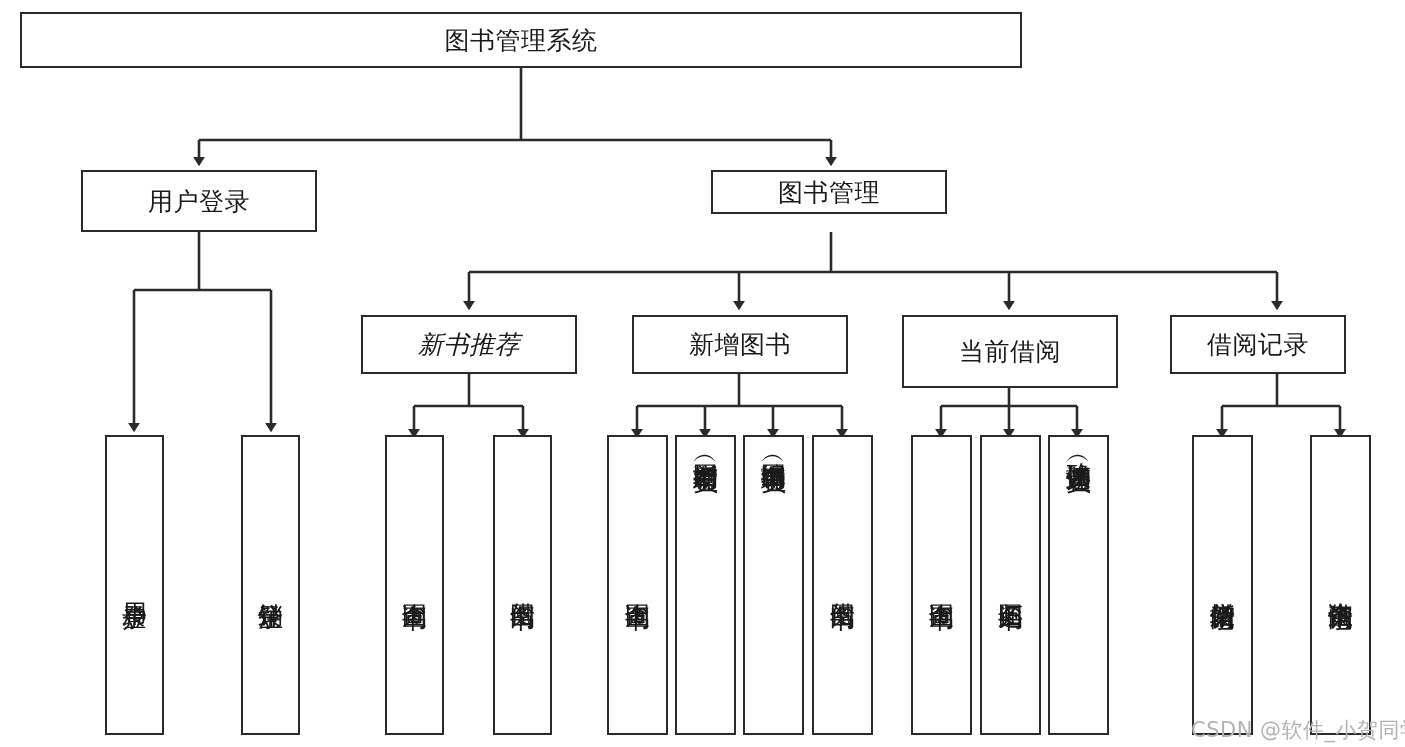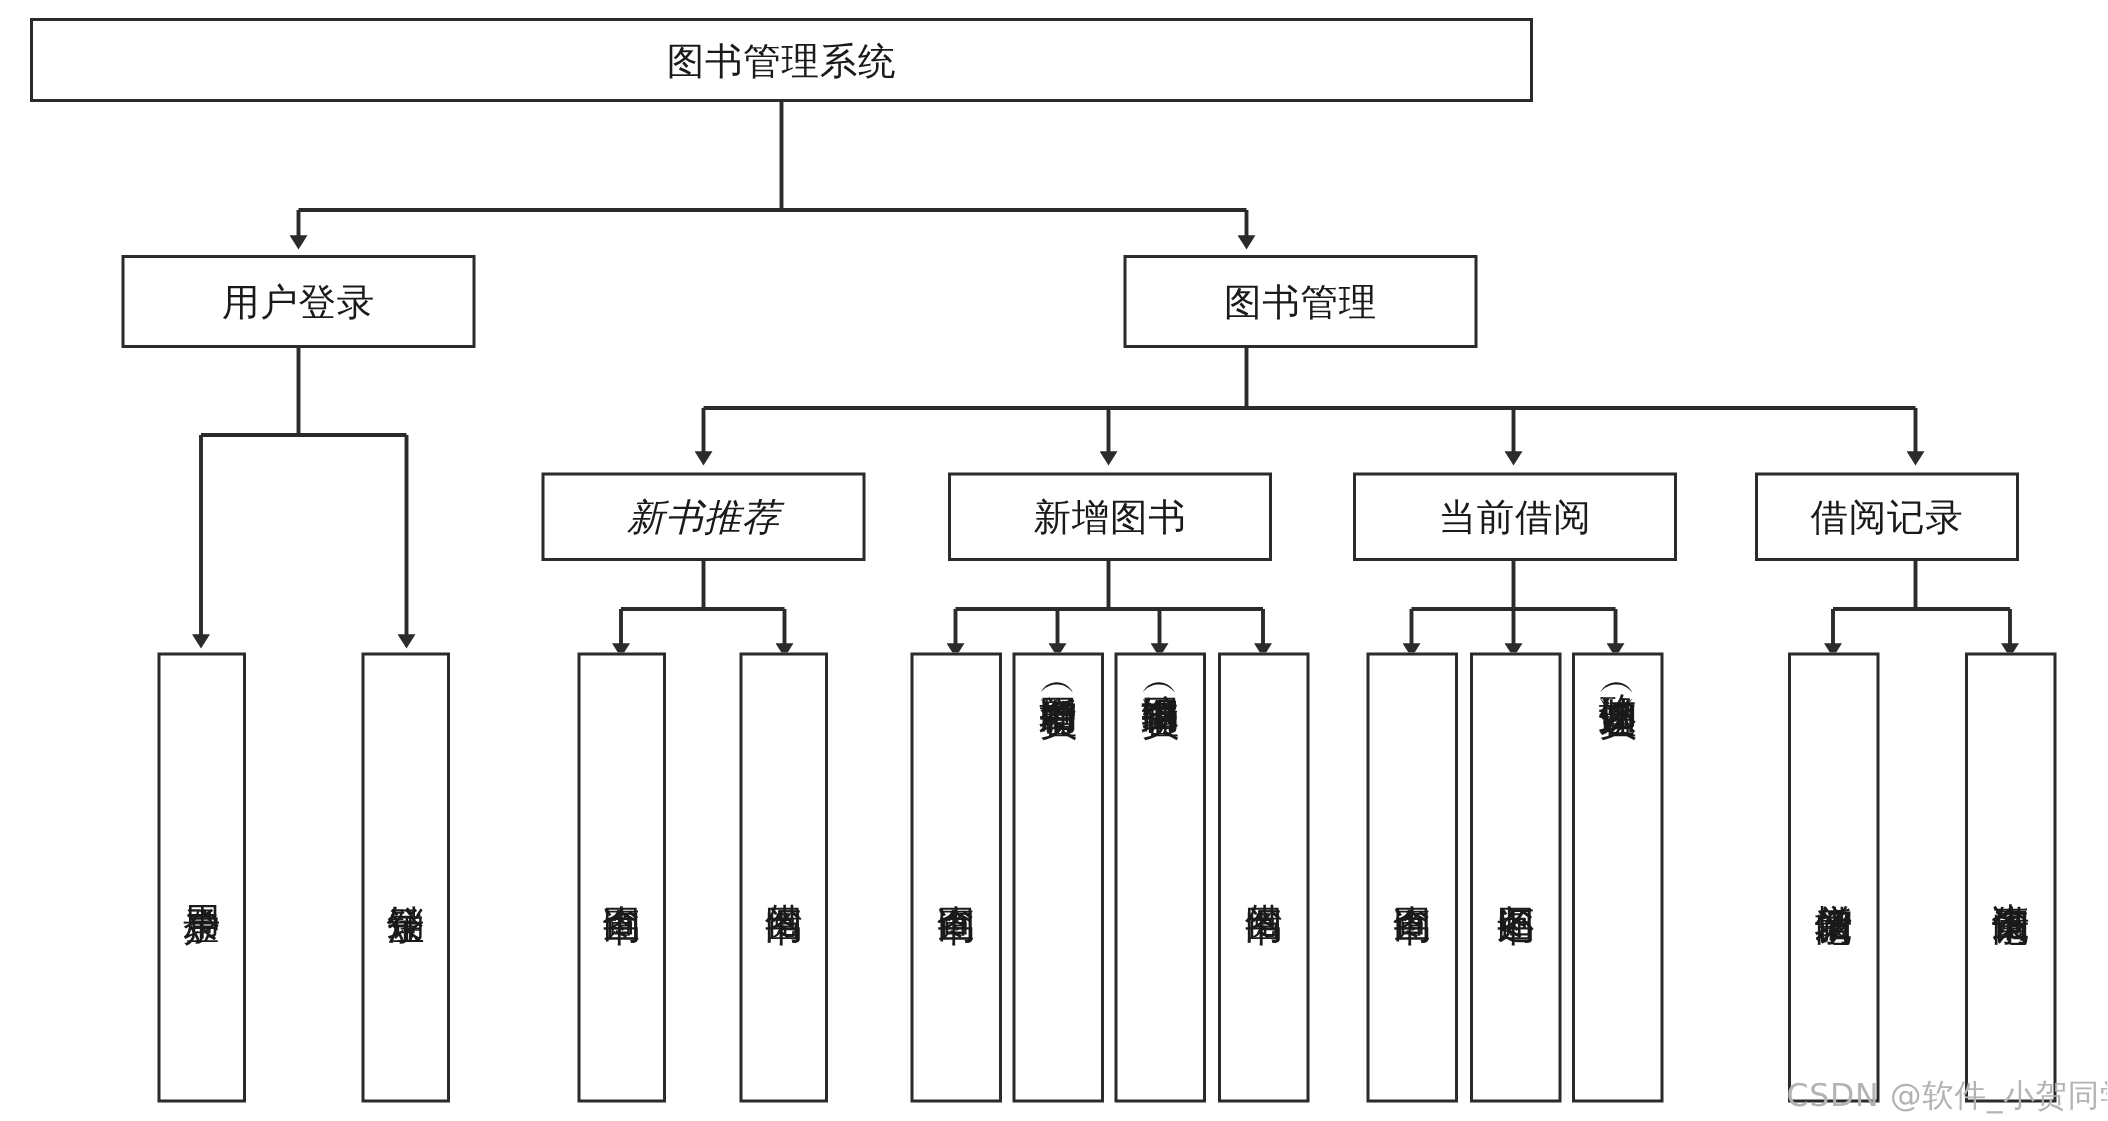--- a/index.html
+++ b/index.html
@@ -130,33 +130,33 @@
   </svg>
 
   <div class="node h" style="left:20px; top:12px; width:1002px; height:56px;">
     <span class="lbl">图书管理系统</span>
   </div>
 
   <div class="node h" style="left:81px; top:170px; width:236px; height:62px;">
     <span class="lbl">用户登录</span>
   </div>
 
-  <div class="node h" style="left:749px; top:170px; width:236px; height:62px;">
+  <div class="node h" style="left:711px; top:170px; width:236px; height:44px;">
     <span class="lbl">图书管理</span>
   </div>
 
   <div class="node h" style="left:361px; top:315px; width:216px; height:59px;font-style:italic;">
     <span class="lbl">新书推荐</span>
   </div>
 
   <div class="node h" style="left:632px; top:315px; width:216px; height:59px;">
     <span class="lbl">新增图书</span>
   </div>
 
-  <div class="node h" style="left:902px; top:315px; width:216px; height:59px;">
+  <div class="node h" style="left:902px; top:315px; width:216px; height:73px;">
     <span class="lbl">当前借阅</span>
   </div>
 
   <div class="node h" style="left:1170px; top:315px; width:176px; height:59px;">
     <span class="lbl">借阅记录</span>
   </div>
 
   <div class="node v mid" style="left:105px; top:435px; width:59px; height:300px;">
     <span class="lbl">用户登录</span>
   </div>

